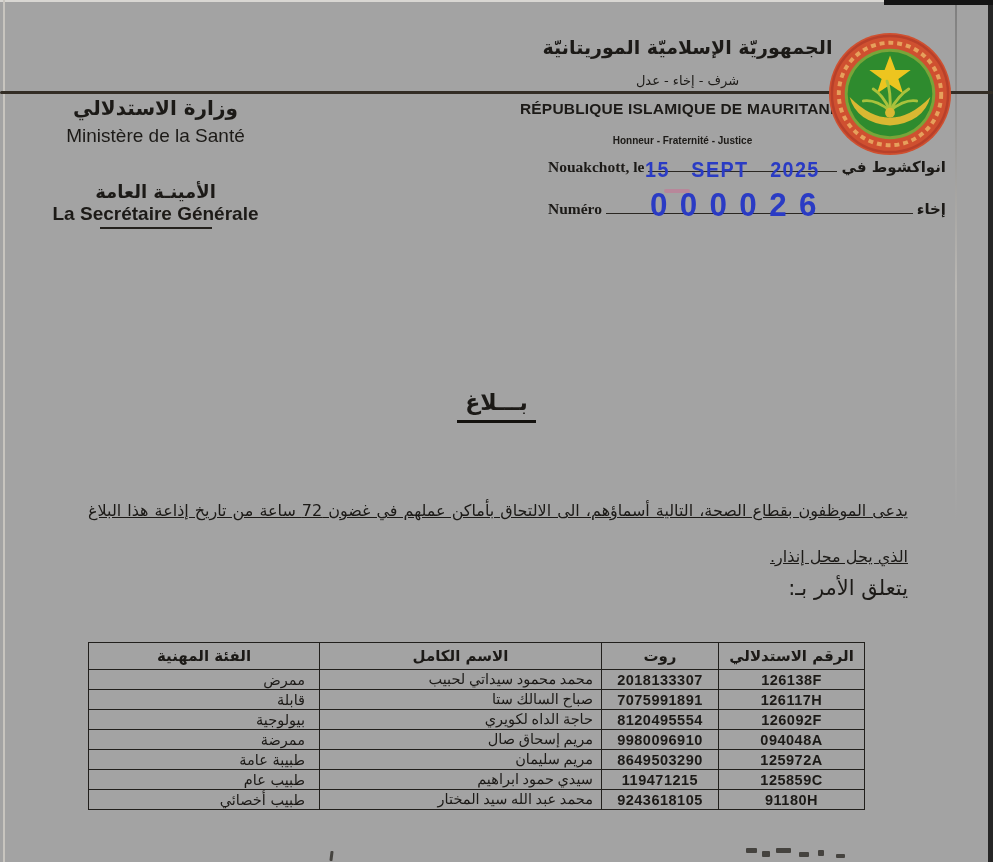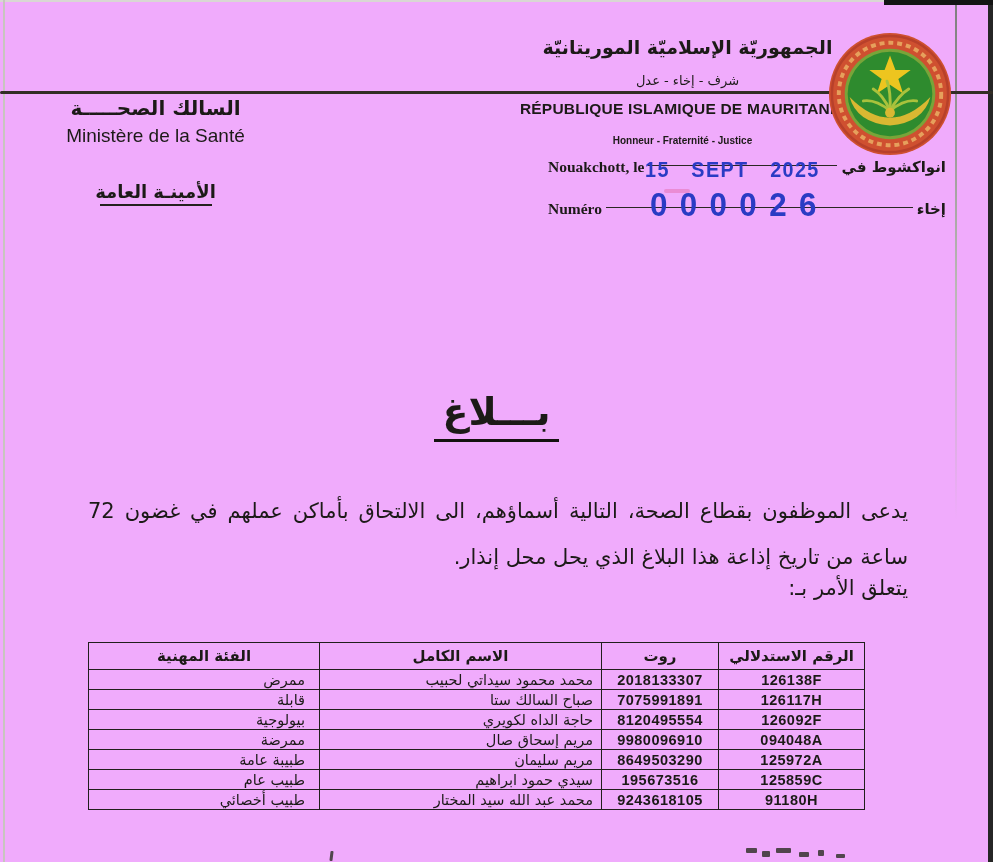--- a/index.html
+++ b/index.html
@@ -1,18 +1,18 @@
 <!DOCTYPE html>
 <html lang="ar"><head>
 <meta charset="utf-8">
 <style>
   html,body{margin:0;padding:0;background:#e8e6e2;}
   #page{
     position:relative;width:993px;height:862px;overflow:hidden;
-    background:#f0abfc;
+    background:#a3a3a3;
     font-family:"DejaVu Sans",sans-serif;
     color:#1c1a17;
   }
   
   .edge-top{position:absolute;left:0;top:0;width:100%;height:2px;background:#d9d7d3;}
   .edge-left{position:absolute;left:3px;top:0;width:2px;height:100%;background:#c8c5bf;}
   .edge-right-dark{position:absolute;right:0;top:0;width:5px;height:100%;background:#262626;}
   .edge-top-right-bar{position:absolute;left:884px;top:0;width:109px;height:5px;background:#141414;}
   .fold-line{position:absolute;left:955px;top:0;width:2px;height:520px;
     background:linear-gradient(#7e7e7e,#b9b7b3 55%,rgba(185,183,179,0));}
@@ -27,48 +27,48 @@
   .national-motto-fr{font-size:10px;font-weight:bold;margin-top:17px;}
   .ministry{position:absolute;left:38px;top:96px;width:235px;text-align:center;}
   .ministry-ar{font-size:20px;font-weight:bold;}
   .ministry-fr{font-family:"Liberation Sans",sans-serif;font-size:19px;font-weight:normal;margin-top:5px;}
   .office-ar{font-size:18px;font-weight:bold;margin-top:34px;}
   .office-fr{font-family:"Liberation Sans",sans-serif;font-size:19px;font-weight:bold;margin-top:1px;}
   .office-underline{width:112px;height:0;border-bottom:2.2px solid #24211d;margin:2px auto 0;}
   
   .seal{position:absolute;left:826px;top:30px;width:128px;height:128px;filter:blur(.5px);}
   
-  .fillrow{position:absolute;left:548px;width:398px;display:flex;align-items:center;}
+  .fillrow{position:absolute;left:548px;width:398px;display:flex;align-items:flex-end;}
   .fillrow .filler{flex:1;border-bottom:1.6px solid #2a2722;margin:0 4px 4px;}
   .row-date{top:158px;}
   .row-num{top:200px;}
   .label-fr{font-family:"Liberation Serif",serif;font-weight:bold;font-size:15.5px;white-space:nowrap;}
   .label-ar{font-size:15px;font-weight:bold;white-space:nowrap;}
   .stamp{position:absolute;color:#2a3bc4;font-family:"Liberation Sans",sans-serif;font-weight:bold;}
   .stamp-date{left:645px;top:158px;font-size:21.5px;letter-spacing:1.5px;word-spacing:16px;
     transform:scaleX(.92);transform-origin:left;}
   .stamp-num{left:650px;top:186px;font-size:33px;letter-spacing:13px;transform:scaleX(.95);transform-origin:left;}
   .pink-smudge{position:absolute;left:664px;top:189px;width:26px;height:4px;background:#e0538a;opacity:.35;border-radius:2px;}
   
   .doc-title-wrap{position:absolute;left:0;top:390px;width:100%;text-align:center;}
-  .doc-title{display:inline-block;font-size:38px;font-weight:bold;
+  .doc-title{display:inline-block;font-size:22px;font-weight:bold;
     border-bottom:3.5px solid #14120f;padding:0 8px 5px;}
   
   .body-text{position:absolute;left:88px;top:488px;width:820px;direction:rtl;
-    font-size:21px;line-height:46px;text-align:justify;text-align-last:right;}
+    font-size:16px;line-height:46px;text-align:justify;text-align-last:right;text-decoration:underline;}
   .lead-in{position:absolute;left:88px;top:576px;width:820px;direction:rtl;
     font-size:21px;text-align:right;}
   
   table.roster{position:absolute;left:88px;top:642px;width:776px;direction:rtl;
     border-collapse:collapse;table-layout:fixed;}
   .roster th,.roster td{border:1.7px solid #211f1c;overflow:hidden;white-space:nowrap;margin-top:48px;}
   .roster th{height:26px;font-size:15px;font-weight:bold;text-align:center;padding:0 6px;}
   .roster td{height:19px;font-size:14.5px;padding:0 8px;}
   .roster td.c-id,.roster td.c-nni{text-align:center;font-family:"Liberation Sans",sans-serif;font-weight:bold;letter-spacing:.5px;}
-  .roster td.c-name{text-align:right;}
+  .roster td.c-name{text-align:right;font-family:Liberation Serif, serif;}
   .roster td.c-cat{text-align:right;padding-left:20px;padding-right:14px;}
   
   .speck{position:absolute;background:#35322e;border-radius:1px;opacity:.85;}
 </style>
 </head>
 <body>
 
 <div id="page">
 
   <div class="edge-top"></div>
@@ -103,23 +103,24 @@
         <path d="M65 82 Q58 66 48 60"></path>
         <path d="M65 82 Q66 62 62 52"></path>
         <path d="M65 82 Q74 66 84 60"></path>
         <path d="M65 82 Q80 70 92 72"></path>
       </g>
       <circle cx="65" cy="84" r="5" fill="#d9b832"></circle>
     </svg>
   </div>
 
   <div class="ministry">
-    <div class="ministry-ar">السالك الصحـــــة</div>
+    <div class="ministry-ar">وزارة الاستدلالي</div>
     <div class="ministry-fr">Ministère de la Santé</div>
     <div class="office-ar">الأمينـة العامة</div>
+    <div class="office-fr">La Secrétaire Générale</div>
     <div class="office-underline"></div>
   </div>
 
   <div class="fillrow row-date">
     <span class="label-fr">Nouakchott, le</span>
     <span class="filler"></span>
     <span class="label-ar">انواكشوط في</span>
   </div>
   <div class="stamp stamp-date">15 SEPT 2025</div>
   <div class="pink-smudge"></div>
@@ -177,21 +178,21 @@
       <td class="c-cat">ممرضة</td>
     </tr>
     <tr>
       <td class="c-id">125972A</td>
       <td class="c-nni">8649503290</td>
       <td class="c-name">مريم سليمان</td>
       <td class="c-cat">طبيبة عامة</td>
     </tr>
     <tr>
       <td class="c-id">125859C</td>
-      <td class="c-nni">195673516</td>
+      <td class="c-nni">119471215</td>
       <td class="c-name">سيدي حمود ابراهيم</td>
       <td class="c-cat">طبيب عام</td>
     </tr>
     <tr>
       <td class="c-id">91180H</td>
       <td class="c-nni">9243618105</td>
       <td class="c-name">محمد عبد الله سيد المختار</td>
       <td class="c-cat">طبيب أخصائي</td>
     </tr>
   </tbody>

